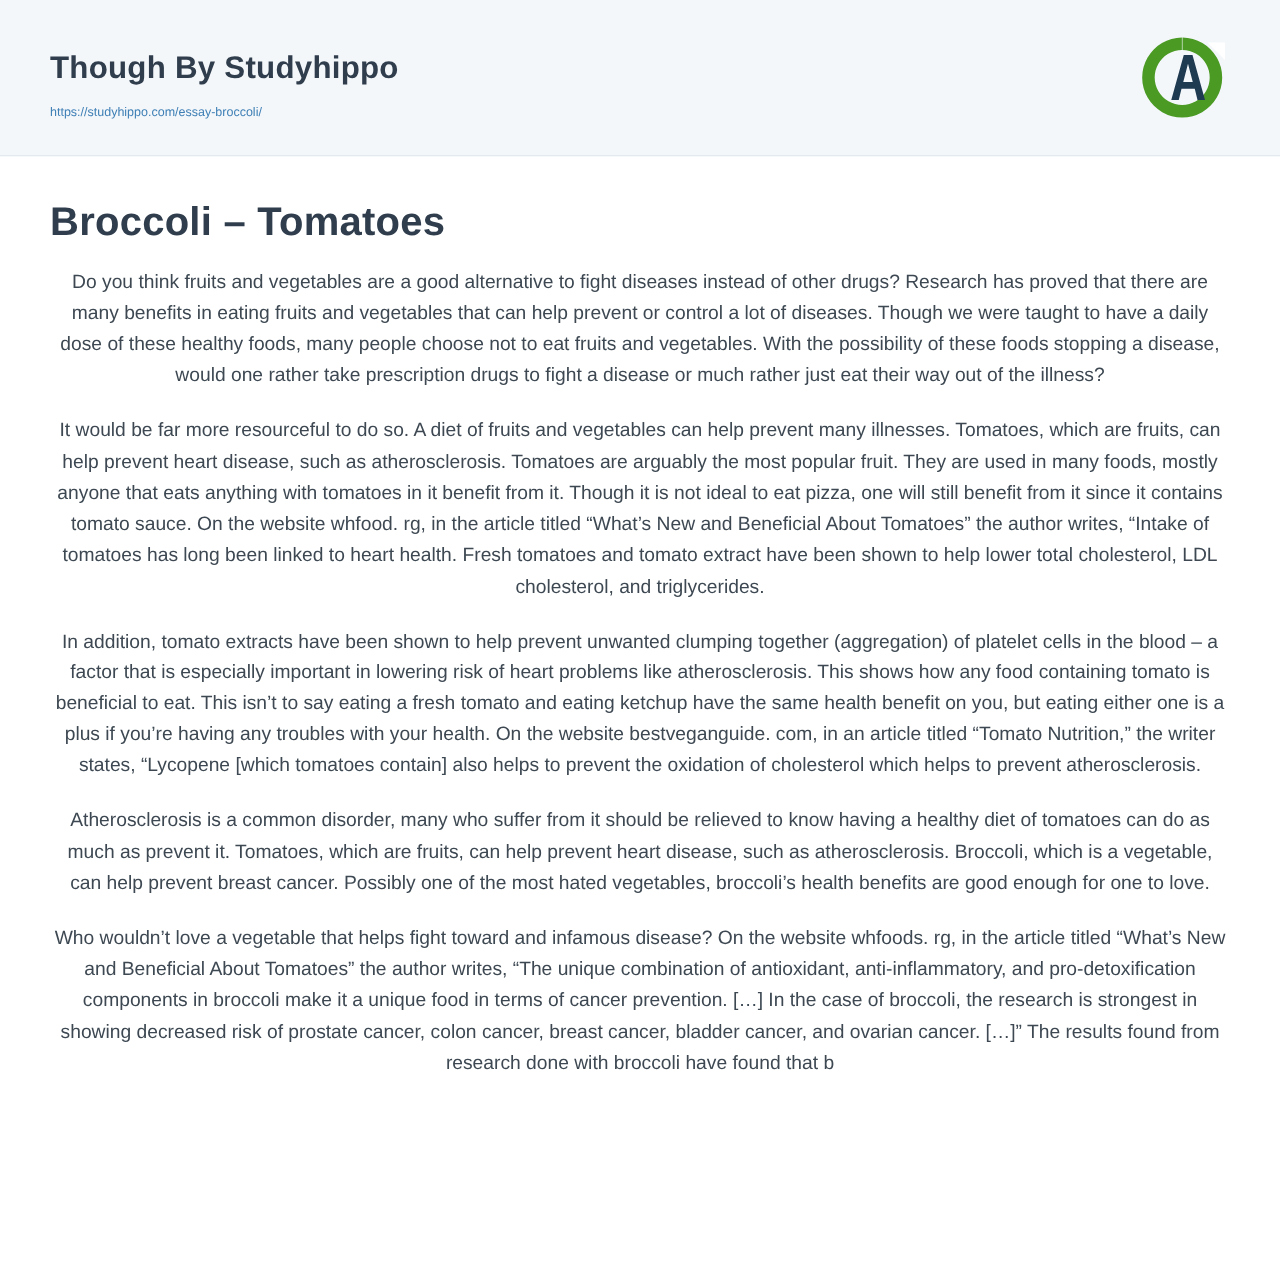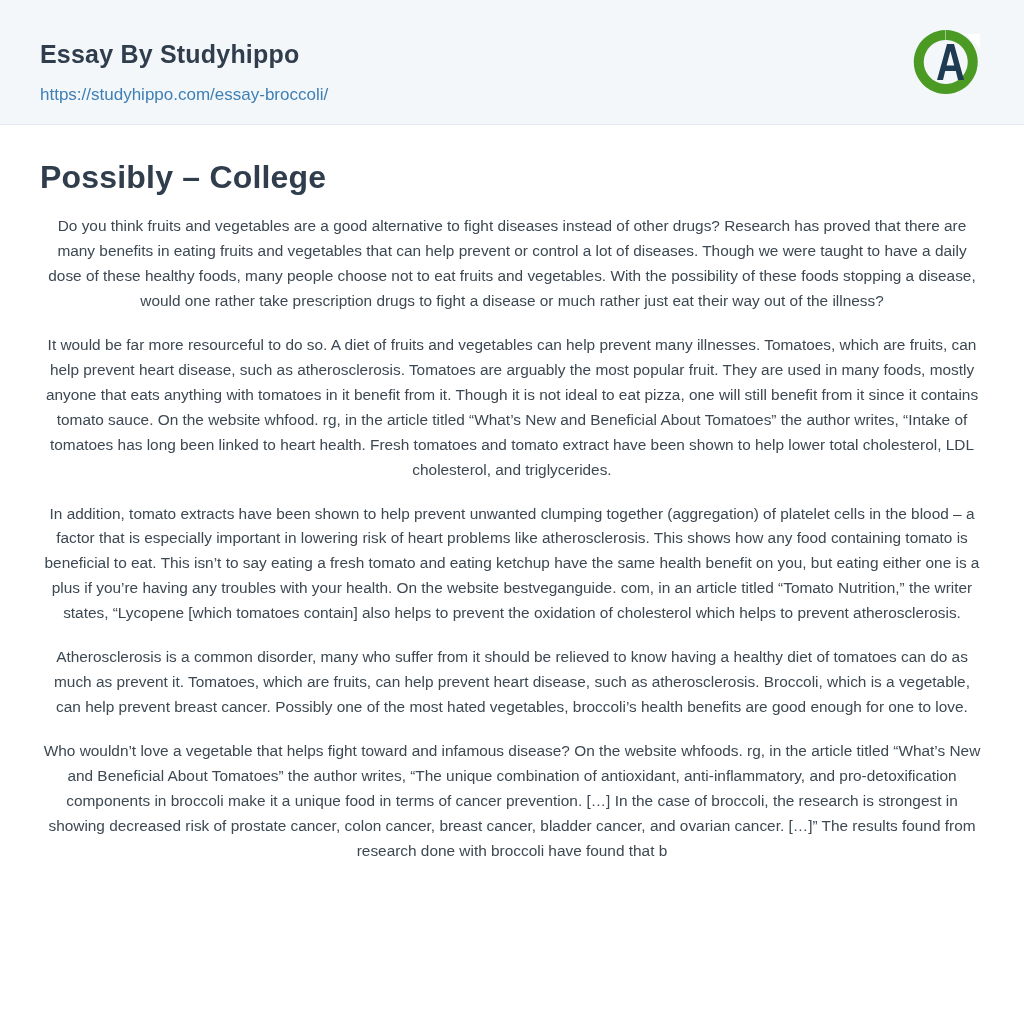--- a/index.html
+++ b/index.html
@@ -31,21 +31,21 @@
     top: 40px;
     font-size: 25px;
     font-weight: bold;
     color: #2f3d4c;
     letter-spacing: 0.2px;
   }
   .site-url {
     position: absolute;
     left: 40px;
     top: 85px;
-    font-size: 17px;
+    font-size: 10px;
     color: #3e7fb5;
     text-decoration: none;
   }
   .logo {
     position: absolute;
     right: 38px;
     top: 22px;
     width: 80px;
     height: 80px;
   }
@@ -67,33 +67,33 @@
     margin: 0 0 19px 0;
     text-align: center;
   }
 </style>
 </head>
 <body>
 
 <div class="page">
 
   <div class="header">
-    <div class="brand">Essay By Studyhippo</div>
+    <div class="brand">Though By Studyhippo</div>
     <a class="site-url" href="#">https://studyhippo.com/essay-broccoli/</a>
     <div class="logo">
       <svg width="80" height="80" viewBox="0 0 80 80" xmlns="http://www.w3.org/2000/svg">
         <path d="M40 8 a32 32 0 1 1 -0.5 0 L39.5 18 a22 22 0 1 0 0.5 0 Z" fill="#4a9a23"></path>
         <path d="M60 12 L74 12 L74 26 Z" fill="#ffffff"></path>
         <path d="M41 22 L31 58 L37 58 L39.2 49 L49.8 49 L52 58 L58 58 L48 22 Z M40.6 43.5 L44.4 29 L48.2 43.5 Z" fill="#1f3b52"></path>
       </svg>
     </div>
   </div>
 
   <div class="content">
-    <h1 class="doc-title">Possibly – College</h1>
+    <h1 class="doc-title">Broccoli – Tomatoes</h1>
     <p class="para">Do you think fruits and vegetables are a good alternative to fight diseases instead of other drugs? Research has proved that there are many benefits in eating fruits and vegetables that can help prevent or control a lot of diseases. Though we were taught to have a daily dose of these healthy foods, many people choose not to eat fruits and vegetables. With the possibility of these foods stopping a disease, would one rather take prescription drugs to fight a disease or much rather just eat their way out of the illness?</p>
     <p class="para">It would be far more resourceful to do so. A diet of fruits and vegetables can help prevent many illnesses. Tomatoes, which are fruits, can help prevent heart disease, such as atherosclerosis. Tomatoes are arguably the most popular fruit. They are used in many foods, mostly anyone that eats anything with tomatoes in it benefit from it. Though it is not ideal to eat pizza, one will still benefit from it since it contains tomato sauce. On the website whfood. rg, in the article titled “What’s New and Beneficial About Tomatoes” the author writes, “Intake of tomatoes has long been linked to heart health. Fresh tomatoes and tomato extract have been shown to help lower total cholesterol, LDL cholesterol, and triglycerides.</p>
     <p class="para">In addition, tomato extracts have been shown to help prevent unwanted clumping together (aggregation) of platelet cells in the blood – a factor that is especially important in lowering risk of heart problems like atherosclerosis. This shows how any food containing tomato is beneficial to eat. This isn’t to say eating a fresh tomato and eating ketchup have the same health benefit on you, but eating either one is a plus if you’re having any troubles with your health. On the website bestveganguide. com, in an article titled “Tomato Nutrition,” the writer states, “Lycopene [which tomatoes contain] also helps to prevent the oxidation of cholesterol which helps to prevent atherosclerosis.</p>
     <p class="para">Atherosclerosis is a common disorder, many who suffer from it should be relieved to know having a healthy diet of tomatoes can do as much as prevent it. Tomatoes, which are fruits, can help prevent heart disease, such as atherosclerosis. Broccoli, which is a vegetable, can help prevent breast cancer. Possibly one of the most hated vegetables, broccoli’s health benefits are good enough for one to love.</p>
     <p class="para">Who wouldn’t love a vegetable that helps fight toward and infamous disease? On the website whfoods. rg, in the article titled “What’s New and Beneficial About Tomatoes” the author writes, “The unique combination of antioxidant, anti-inflammatory, and pro-detoxification components in broccoli make it a unique food in terms of cancer prevention. […] In the case of broccoli, the research is strongest in showing decreased risk of prostate cancer, colon cancer, breast cancer, bladder cancer, and ovarian cancer. […]” The results found from research done with broccoli have found that b</p>
   </div>
 
 </div>
 
 </body></html>

